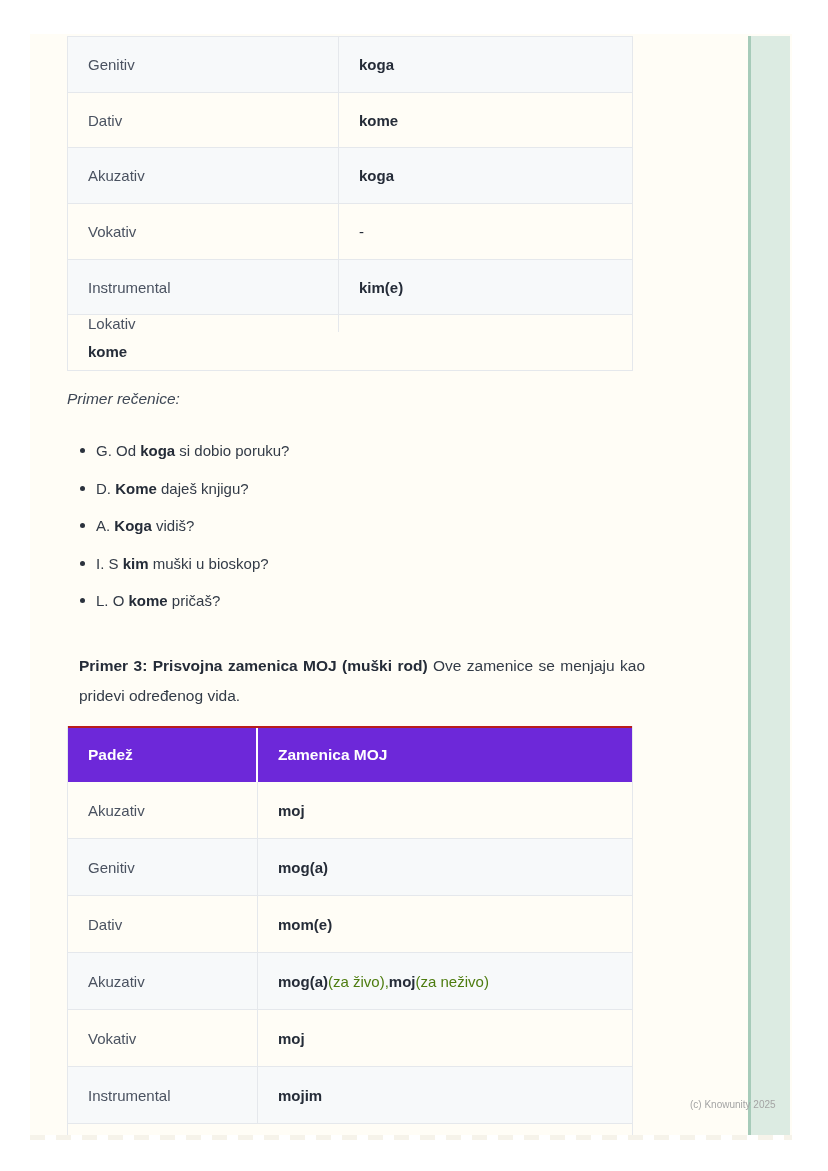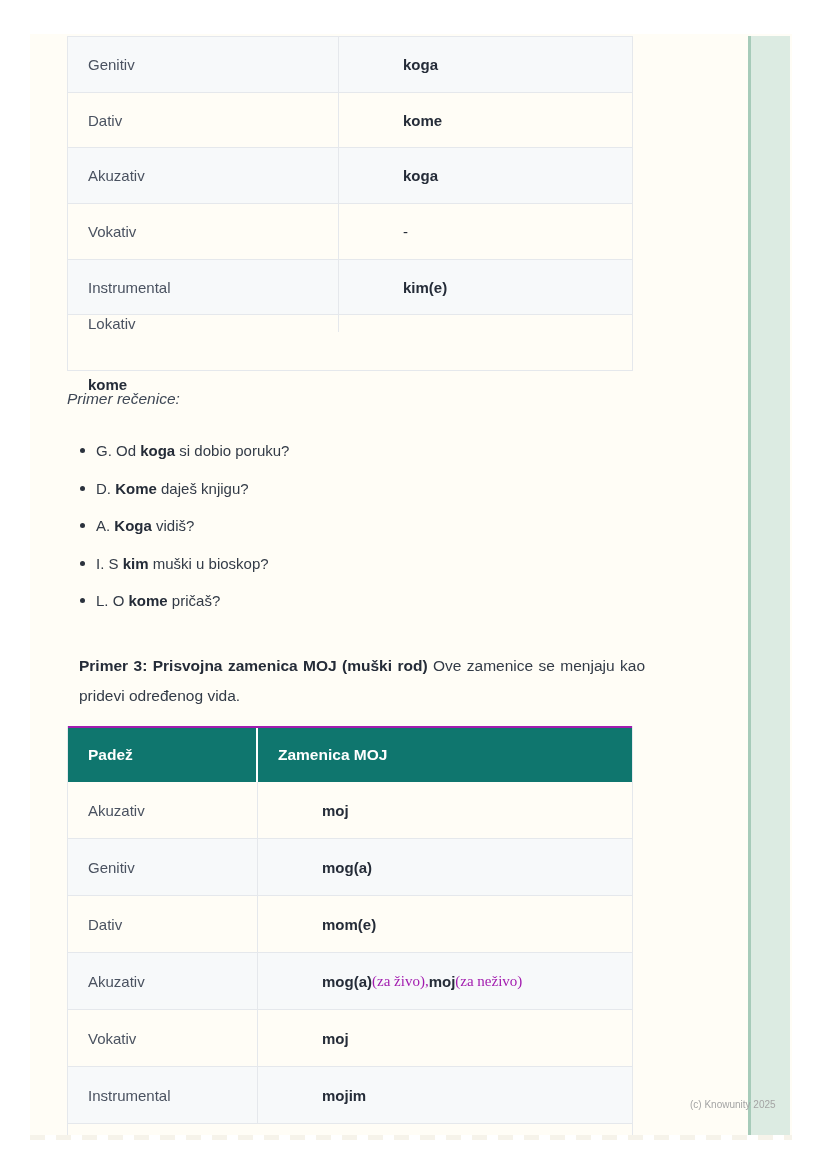--- a/index.html
+++ b/index.html
@@ -18,36 +18,36 @@
   }
   .stripe{
     position:absolute;left:718px;top:2px;width:42px;height:1099px;
     background:#dcebe2;border-left:3px solid #a6cbb9;box-sizing:border-box;
   }
   
   .dtable{
     position:absolute;left:37px;width:566px;
     border:1px solid #e5e8ec;box-sizing:border-box;background:transparent;
   }
-  .tr{display:flex;border-bottom:1px solid #e5e8ec;height:54.7px;gap:44px;}
+  .tr{display:flex;border-bottom:1px solid #e5e8ec;height:54.7px;}
   .tr:last-child{border-bottom:none;flex-direction:column;}
   .tr.alt{background:#f7f9fa;}
   .td{
     display:flex;align-items:center;padding:0 20px;box-sizing:border-box;
     font-size:15px;
   }
   .td.case{width:271px;border-right:1px solid #e5e8ec;color:#4a5260;flex:none;}
   .td.val{flex:1;color:#252c38;}
   .td.val.strong{font-weight:bold;}
   .td.val b{font-weight:bold;color:#252c38;}
-  .td.val span{color:#a21caf;font-family:Liberation Serif, serif;}
+  .td.val span{color:#4d7c0f;}
   #table-moj .td.case{width:190px;}
   #table-moj .tr{height:56px;}
   .thead{
-    display:flex;height:56px;background:#0f766e;border-top:2px solid #a21caf;
+    display:flex;height:56px;background:#6d28d9;border-top:2px solid #b91c1c;
     box-sizing:border-box;
   }
   .th{
     display:flex;align-items:center;padding:0 20px;box-sizing:border-box;
     color:#ffffff;font-weight:bold;font-size:15.5px;
   }
   .th.c1{width:190px;border-right:2px solid #ffffff;flex:none;}
   .th.c2{flex:1;border-radius:11px;}
   .tr.partial{height:56px;border-bottom:none;}
   

